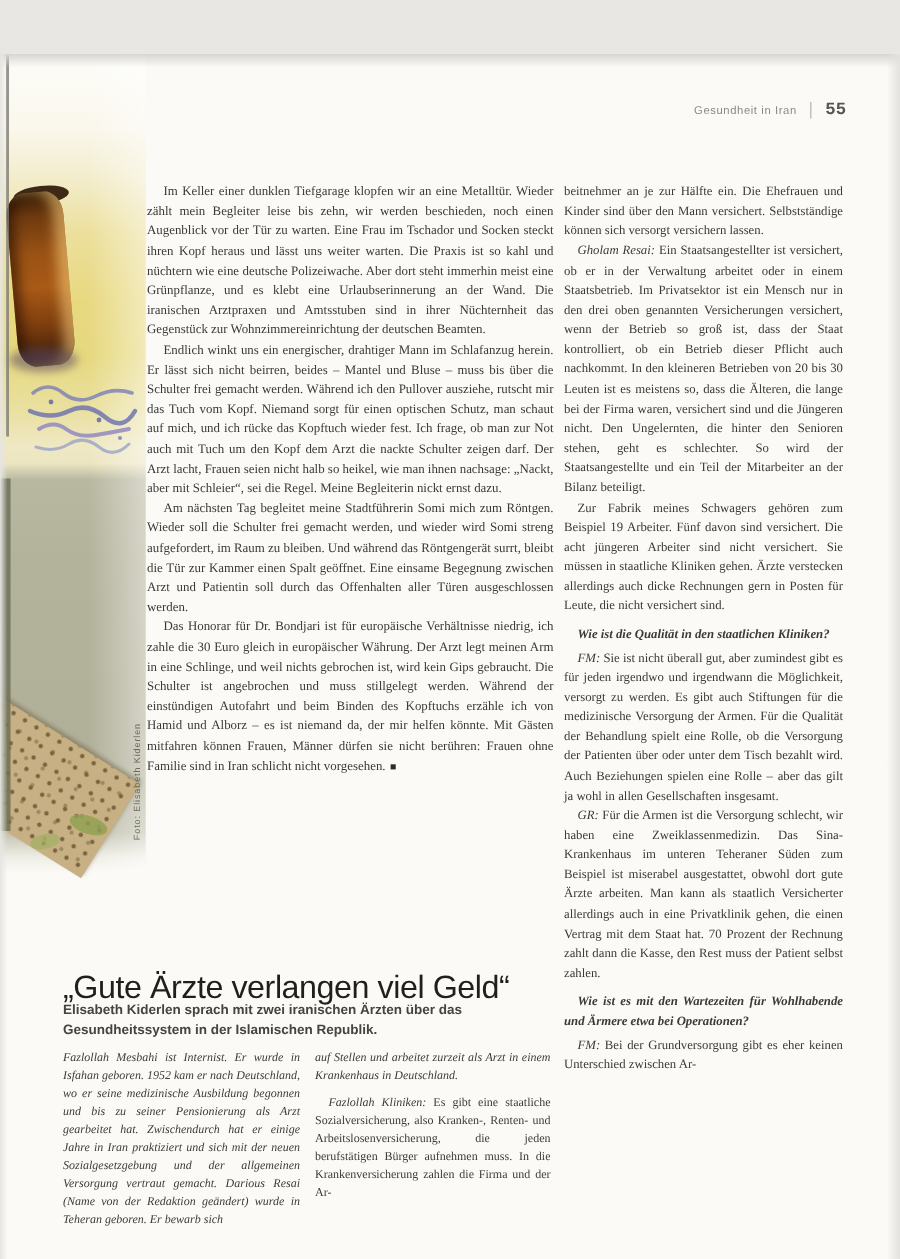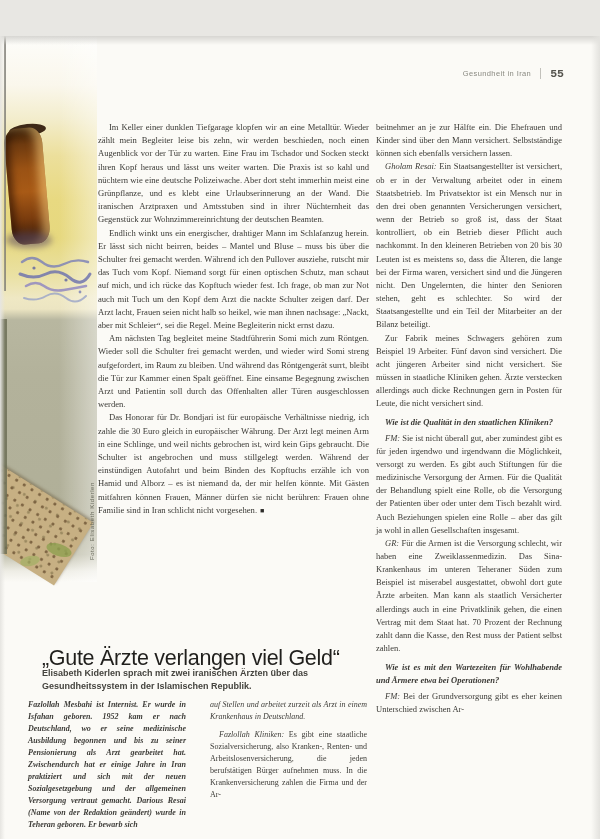--- a/index.html
+++ b/index.html
@@ -52,22 +52,22 @@
   .intro p{margin:0;text-indent:11px;}
   .endmark{font-size:7px;color:#2c2b28;letter-spacing:0;margin-left:3px;}
 
   
   .headline{position:absolute;left:42px;top:596px;width:330px;font-family:"Liberation Sans",sans-serif;
          font-weight:normal;font-size:21.5px;letter-spacing:-.3px;color:#201f1c;}
   .subhead{position:absolute;left:42px;top:631px;width:322px;font-family:"Liberation Sans",sans-serif;
          font-weight:bold;font-size:9px;line-height:12.6px;color:#45443f;}
 
   
-  .colA{position:absolute;left:28px;top:663px;width:158px;font-size:8px;line-height:12px;
-        font-style:italic;text-align:justify;color:#3d3c38;font-weight:bold;}
+  .colA{position:absolute;left:42px;top:663px;width:158px;font-size:8px;line-height:12px;
+        font-style:italic;text-align:justify;color:#3d3c38;}
   .colB{position:absolute;left:210px;top:663px;width:157px;font-size:8px;line-height:12px;
         text-align:justify;color:#3d3c38;}
   .colB .bio{font-style:italic;margin:0 0 6px 0;}
   .rcol{position:absolute;left:376px;top:85px;width:186px;font-size:8.5px;line-height:13.15px;
         text-align:justify;color:#3b3a36;}
   .q{font-style:italic;font-weight:bold;margin:6px 0 2px 0;text-indent:9px;}
   .ans{margin:0;text-indent:9px;}
   .ans .spk{font-style:italic;}
   .cont{margin:0;text-indent:0;}
 
@@ -122,21 +122,21 @@
   <div class="colA">Fazlollah Mesbahi ist Internist. Er wurde in Isfahan geboren. 1952 kam er nach Deutschland, wo er seine medizinische Ausbildung begonnen und bis zu seiner Pensionierung als Arzt gearbeitet hat. Zwischendurch hat er einige Jahre in Iran praktiziert und sich mit der neuen Sozialgesetzgebung und der allgemeinen Versorgung vertraut gemacht. Darious Resai (Name von der Redaktion geändert) wurde in Teheran geboren. Er bewarb sich</div>
 
   <div class="colB">
     <p class="bio cont">auf Stellen und arbeitet zurzeit als Arzt in einem Krankenhaus in Deutschland.</p>
     <p class="ans">
       <span class="spk">Fazlollah Kliniken:</span><span> Es gibt eine staatliche Sozialversicherung, also Kranken-, Renten- und Arbeitslosenversicherung, die jeden berufstätigen Bürger aufnehmen muss. In die Krankenversicherung zahlen die Firma und der Ar-</span>
     </p>
   </div>
 
   <div class="rcol">
-    <p class="cont">beitnehmer an je zur Hälfte ein. Die Ehefrauen und Kinder sind über den Mann versichert. Selbstständige können sich ebenfalls versichern lassen.</p>
+    <p class="cont">beitnehmer an je zur Hälfte ein. Die Ehefrauen und Kinder sind über den Mann versichert. Selbstständige können sich versorgt versichern lassen.</p>
     <p class="ans">
       <span class="spk">Gholam Resai:</span><span> Ein Staatsangestellter ist versichert, ob er in der Verwaltung arbeitet oder in einem Staatsbetrieb. Im Privatsektor ist ein Mensch nur in den drei oben genannten Versicherungen versichert, wenn der Betrieb so groß ist, dass der Staat kontrolliert, ob ein Betrieb dieser Pflicht auch nachkommt. In den kleineren Betrieben von 20 bis 30 Leuten ist es meistens so, dass die Älteren, die lange bei der Firma waren, versichert sind und die Jüngeren nicht. Den Ungelernten, die hinter den Senioren stehen, geht es schlechter. So wird der Staatsangestellte und ein Teil der Mitarbeiter an der Bilanz beteiligt.</span>
     </p>
     <p class="ans">Zur Fabrik meines Schwagers gehören zum Beispiel 19 Arbeiter. Fünf davon sind versichert. Die acht jüngeren Arbeiter sind nicht versichert. Sie müssen in staatliche Kliniken gehen. Ärzte verstecken allerdings auch dicke Rechnungen gern in Posten für Leute, die nicht versichert sind.</p>
     <p class="q">Wie ist die Qualität in den staatlichen Kliniken?</p>
     <p class="ans">
       <span class="spk">FM:</span><span> Sie ist nicht überall gut, aber zumindest gibt es für jeden irgendwo und irgendwann die Möglichkeit, versorgt zu werden. Es gibt auch Stiftungen für die medizinische Versorgung der Armen. Für die Qualität der Behandlung spielt eine Rolle, ob die Versorgung der Patienten über oder unter dem Tisch bezahlt wird. Auch Beziehungen spielen eine Rolle – aber das gilt ja wohl in allen Gesellschaften insgesamt.</span>
     </p>
     <p class="ans">
       <span class="spk">GR:</span><span> Für die Armen ist die Versorgung schlecht, wir haben eine Zweiklassenmedizin. Das Sina-Krankenhaus im unteren Teheraner Süden zum Beispiel ist miserabel ausgestattet, obwohl dort gute Ärzte arbeiten. Man kann als staatlich Versicherter allerdings auch in eine Privatklinik gehen, die einen Vertrag mit dem Staat hat. 70 Prozent der Rechnung zahlt dann die Kasse, den Rest muss der Patient selbst zahlen.</span>

